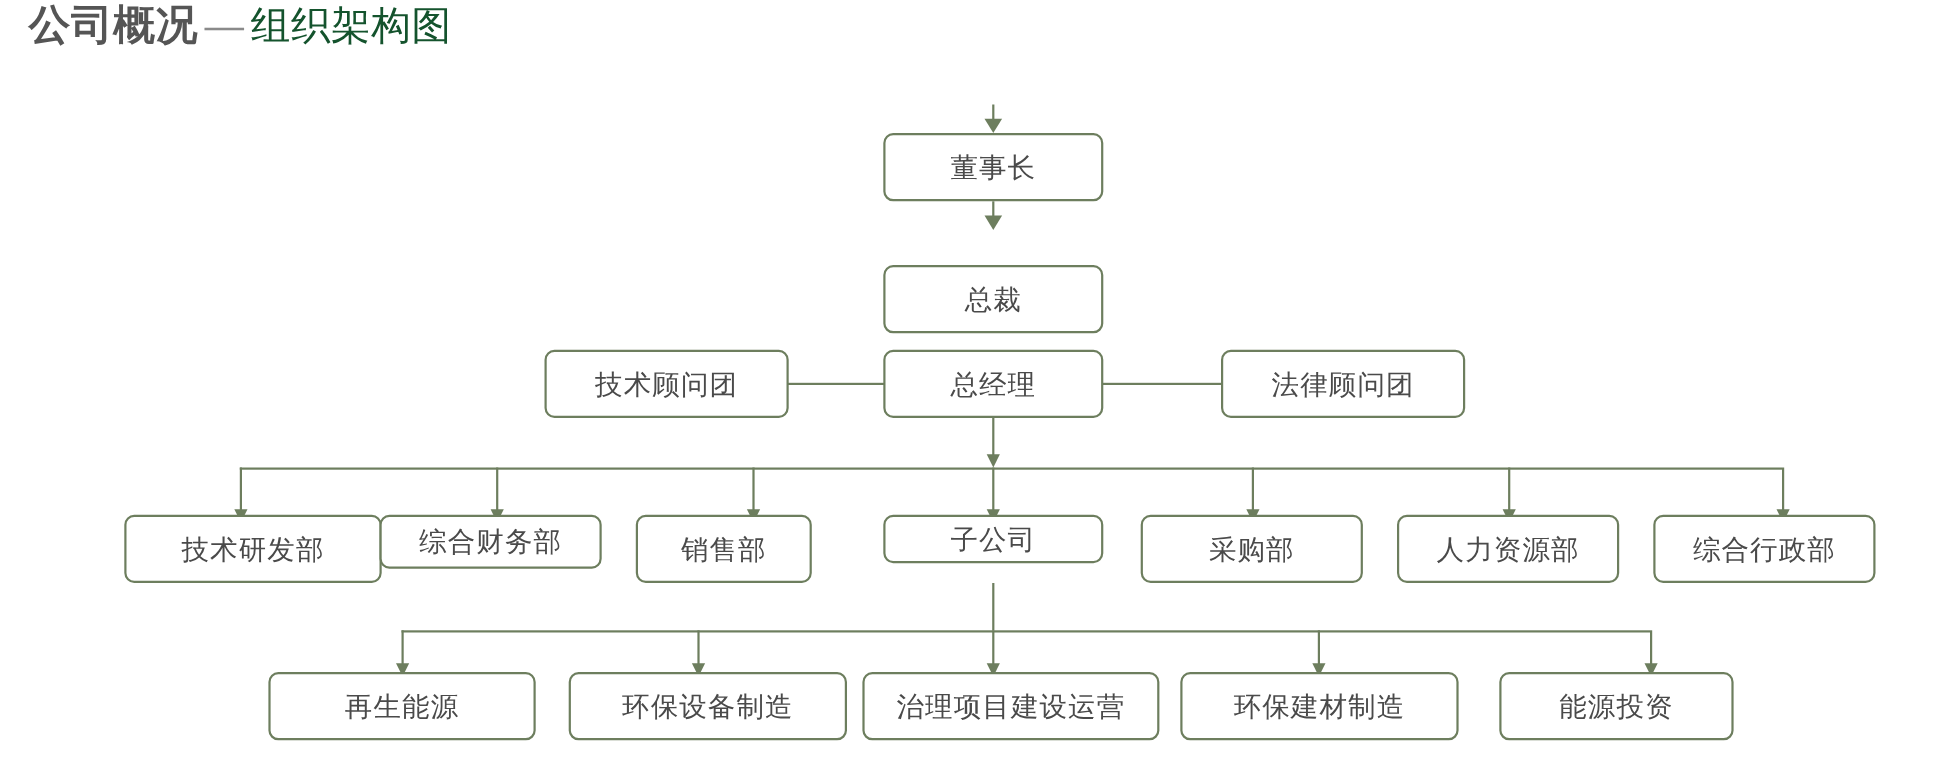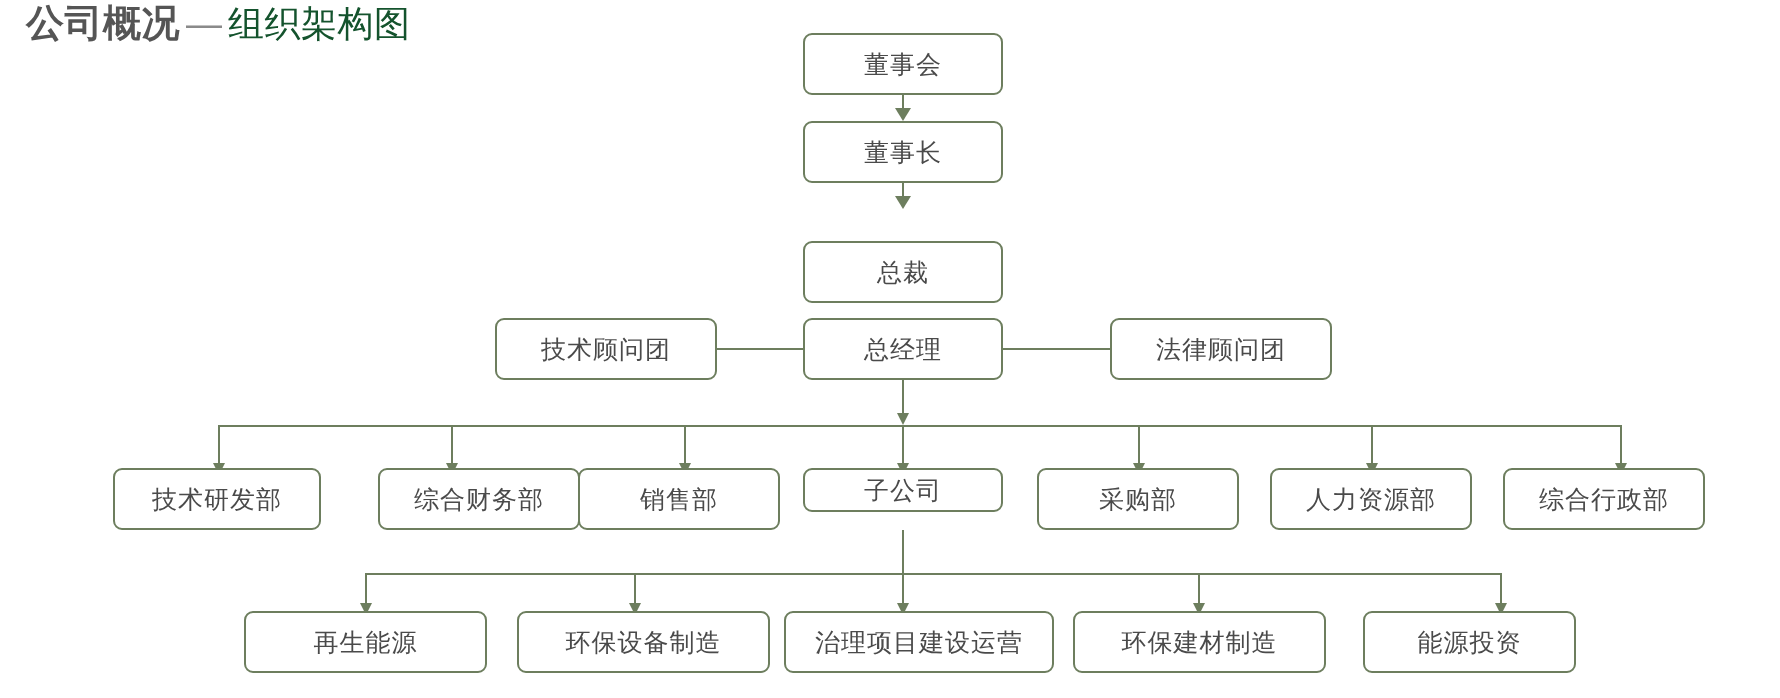--- a/index.html
+++ b/index.html
@@ -95,21 +95,20 @@
 </style>
 </head>
 <body>
 
 <div id="canvas">
 
   <div id="page-title">
     <span class="title-main">公司概况</span><span class="title-dash">—</span><span class="title-sub">组织架构图</span>
   </div>
 
-  <div class="node" style="left:803px; top:33px; width:200px; height:62px;">董事会</div>
 
   <div class="vline" style="left:902px; top:95px; height:19px;"></div>
   <div class="arrowhead" style="left:895px; top:108px;"></div>
 
   <div class="node" style="left:803px; top:121px; width:200px; height:62px;">董事长</div>
 
   <div class="vline" style="left:902px; top:183px; height:19px;"></div>
   <div class="arrowhead" style="left:895px; top:196px;"></div>
 
   <div class="node" style="left:803px; top:209px; width:200px; height:62px;margin-top:32px;">总裁</div>
@@ -146,25 +145,25 @@
 
   <div class="vline" style="left:1138px; top:425px; height:40px;"></div>
   <div class="arrowhead slim" style="left:1133px; top:463px;"></div>
 
   <div class="vline" style="left:1371px; top:425px; height:40px;"></div>
   <div class="arrowhead slim" style="left:1366px; top:463px;"></div>
 
   <div class="vline" style="left:1620px; top:425px; height:40px;"></div>
   <div class="arrowhead slim" style="left:1615px; top:463px;"></div>
 
-  <div class="node" style="left:113px; top:468px; width:208px; height:62px;text-align:right;">技术研发部</div>
-
-  <div class="node" style="left:345px; top:468px; width:202px; height:62px;margin-left:33px;">综合财务部</div>
-
-  <div class="node" style="left:578px; top:468px; width:202px; height:62px;">销售部</div>
+  <div class="node" style="left:113px; top:468px; width:234px; height:62px;text-align:right;">技术研发部</div>
+
+  <div class="node" style="left:345px; top:468px; width:202px; height:49px;">综合财务部</div>
+
+  <div class="node" style="left:578px; top:468px; width:160px; height:62px;">销售部</div>
 
   <div class="node" style="left:803px; top:468px; width:200px; height:44px;">子公司</div>
 
   <div class="node" style="left:1037px; top:468px; width:202px; height:62px;">采购部</div>
 
   <div class="node" style="left:1270px; top:468px; width:202px; height:62px;">人力资源部</div>
 
   <div class="node" style="left:1503px; top:468px; width:202px; height:62px;">综合行政部</div>
 
   <div class="vline" style="left:902px; top:530px; height:43px;"></div>

